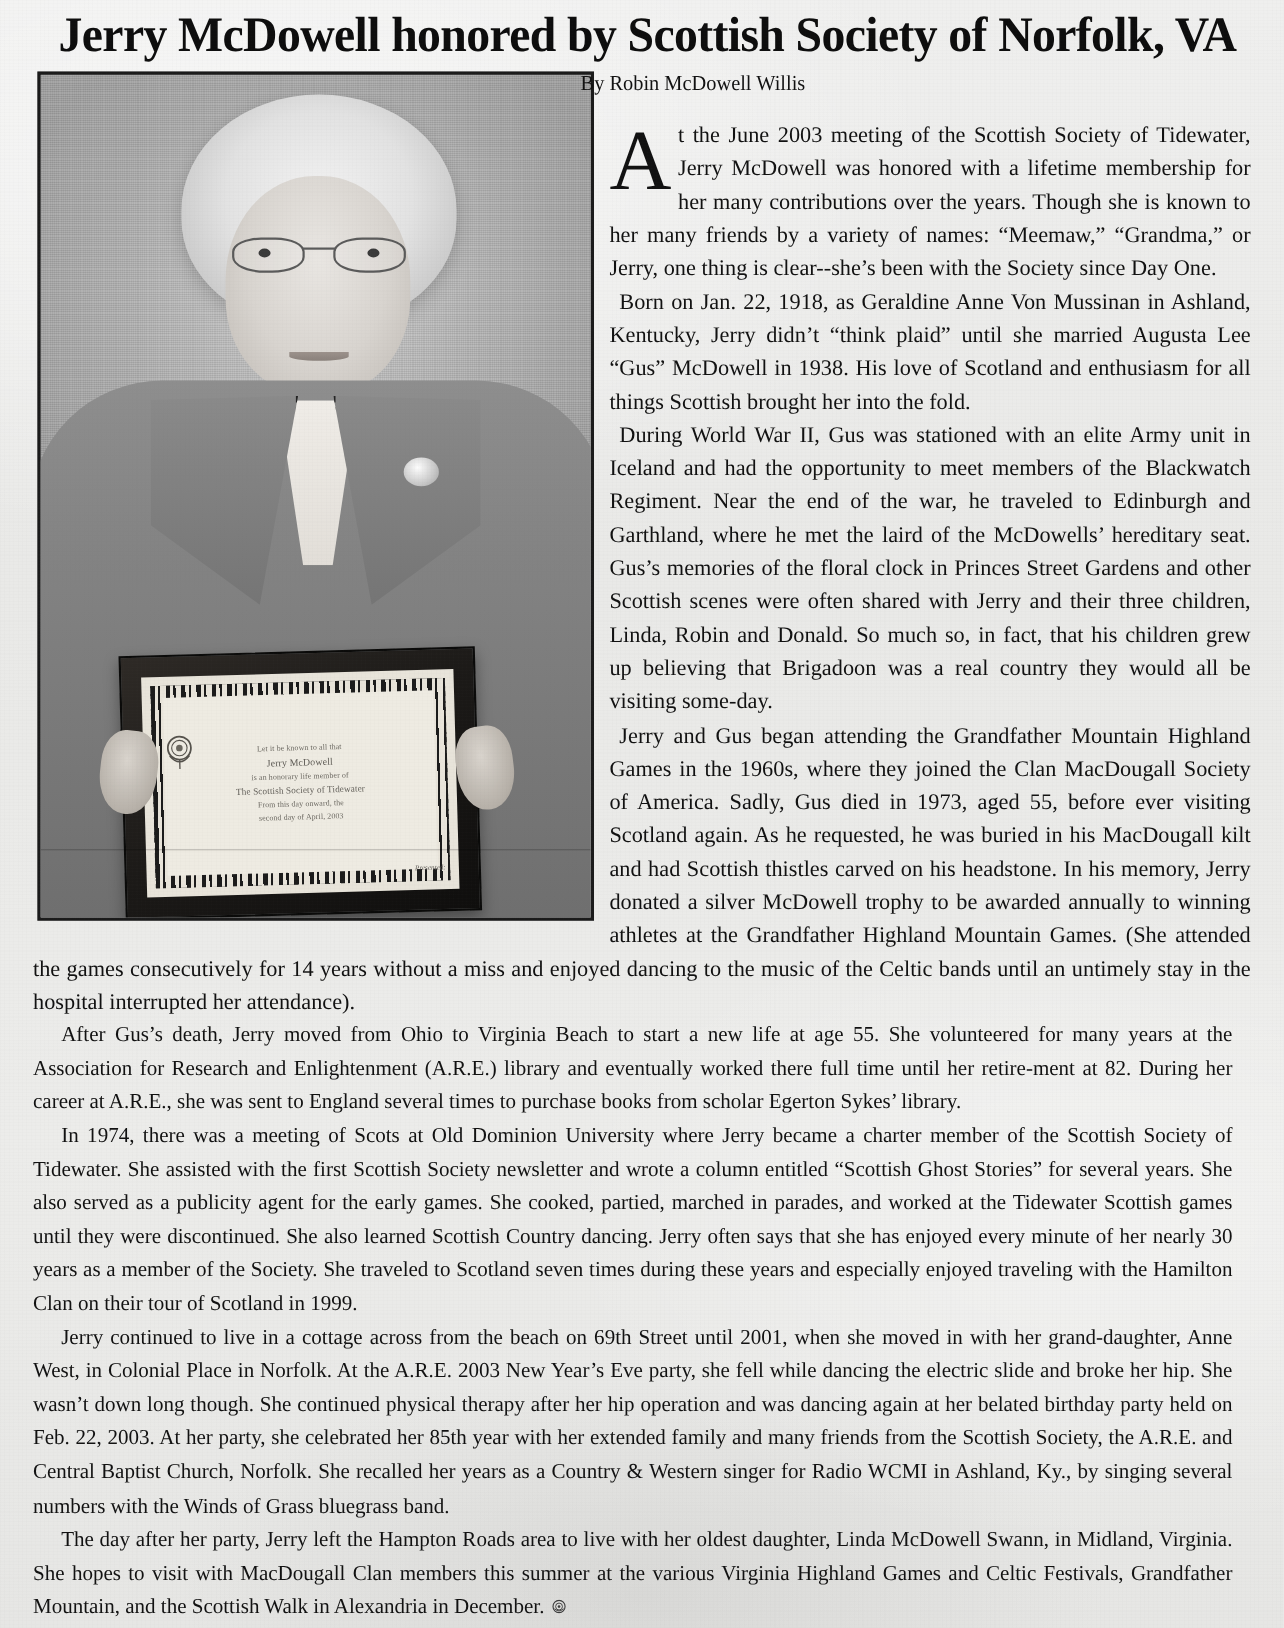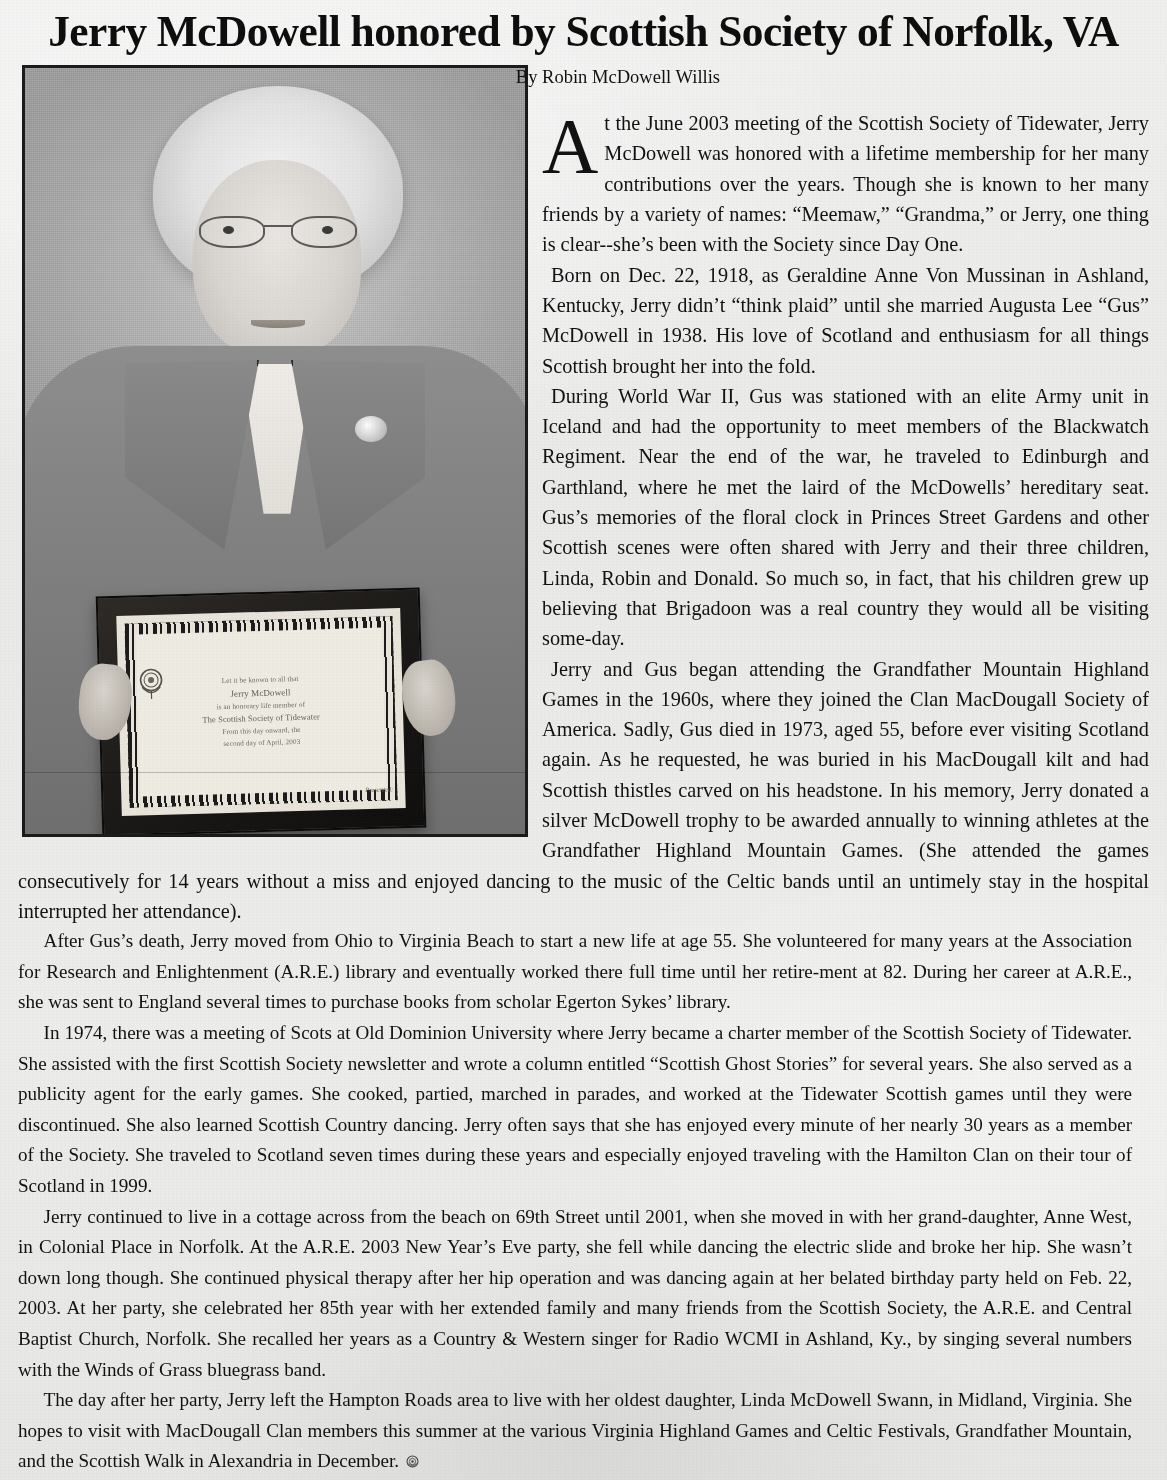--- a/index.html
+++ b/index.html
@@ -15,21 +15,21 @@
     overflow: hidden;
     position: relative;
   }
 
   
   .page {
     position: relative;
     width: 1167px;
     height: 1480px;
     box-sizing: border-box;
-    padding: 0 18px;
+    padding: 0 30px;
     background:
       radial-gradient(ellipse 900px 500px at 20% 10%, rgba(255,255,255,0.55), rgba(255,255,255,0) 70%),
       radial-gradient(ellipse 700px 420px at 85% 75%, rgba(255,255,255,0.40), rgba(255,255,255,0) 70%),
       radial-gradient(ellipse 600px 300px at 50% 98%, rgba(190,190,188,0.35), rgba(255,255,255,0) 70%),
       linear-gradient(180deg, #efefee 0%, #e9e9e7 35%, #ececea 70%, #e6e6e4 100%);
     overflow: hidden;
   }
   .grain {
     position: absolute;
     inset: 0;
@@ -367,21 +367,21 @@
       <div class="hand r"></div>
 
       <div class="scanline" style="top:704px"></div>
     </div>
   </figure>
 
   <div class="byline">By Robin McDowell Willis</div>
 
   <div class="col-text">
     <p class="first"><span class="dropcap">A</span><span>t the June 2003 meeting of the Scottish Society of Tidewater, Jerry McDowell was honored with a lifetime membership for her many contributions over the years. Though she is known to her many friends by a variety of names: “Meemaw,” “Grandma,” or Jerry, one thing is clear--she’s been with the Society since Day One.</span></p>
-    <p>Born on Dec. 22, 1918, as Geraldine Anne Von Mussinan in Ashland, Kentucky, Jerry didn’t “think plaid” until she married Augusta Lee “Gus” McDowell in 1938. His love of Scotland and enthusiasm for all things Scottish brought her into the fold.</p>
+    <p>Born on Jan. 22, 1918, as Geraldine Anne Von Mussinan in Ashland, Kentucky, Jerry didn’t “think plaid” until she married Augusta Lee “Gus” McDowell in 1938. His love of Scotland and enthusiasm for all things Scottish brought her into the fold.</p>
     <p>During World War II, Gus was stationed with an elite Army unit in Iceland and had the opportunity to meet members of the Blackwatch Regiment. Near the end of the war, he traveled to Edinburgh and Garthland, where he met the laird of the McDowells’ hereditary seat. Gus’s memories of the floral clock in Princes Street Gardens and other Scottish scenes were often shared with Jerry and their three children, Linda, Robin and Donald. So much so, in fact, that his children grew up believing that Brigadoon was a real country they would all be visiting some-day.</p>
     <p>Jerry and Gus began attending the Grandfather Mountain Highland Games in the 1960s, where they joined the Clan MacDougall Society of America. Sadly, Gus died in 1973, aged 55, before ever visiting Scotland again. As he requested, he was buried in his MacDougall kilt and had Scottish thistles carved on his headstone. In his memory, Jerry donated a silver McDowell trophy to be awarded annually to winning athletes at the Grandfather Highland Mountain Games. (She attended the games consecutively for 14 years without a miss and enjoyed dancing to the music of the Celtic bands until an untimely stay in the hospital interrupted her attendance).</p>
   </div>
 
   <div class="clearfix"></div>
 
   <div class="full-text">
     <p>After Gus’s death, Jerry moved from Ohio to Virginia Beach to start a new life at age 55. She volunteered for many years at the Association for Research and Enlightenment (A.R.E.) library and eventually worked there full time until her retire-ment at 82. During her career at A.R.E., she was sent to England several times to purchase books from scholar Egerton Sykes’ library.</p>
     <p>In 1974, there was a meeting of Scots at Old Dominion University where Jerry became a charter member of the Scottish Society of Tidewater. She assisted with the first Scottish Society newsletter and wrote a column entitled “Scottish Ghost Stories” for several years. She also served as a publicity agent for the early games. She cooked, partied, marched in parades, and worked at the Tidewater Scottish games until they were discontinued. She also learned Scottish Country dancing. Jerry often says that she has enjoyed every minute of her nearly 30 years as a member of the Society. She traveled to Scotland seven times during these years and especially enjoyed traveling with the Hamilton Clan on their tour of Scotland in 1999.</p>
     <p>Jerry continued to live in a cottage across from the beach on 69th Street until 2001, when she moved in with her grand-daughter, Anne West, in Colonial Place in Norfolk. At the A.R.E. 2003 New Year’s Eve party, she fell while dancing the electric slide and broke her hip. She wasn’t down long though. She continued physical therapy after her hip operation and was dancing again at her belated birthday party held on Feb. 22, 2003. At her party, she celebrated her 85th year with her extended family and many friends from the Scottish Society, the A.R.E. and Central Baptist Church, Norfolk. She recalled her years as a Country &amp; Western singer for Radio WCMI in Ashland, Ky., by singing several numbers with the Winds of Grass bluegrass band.</p>

